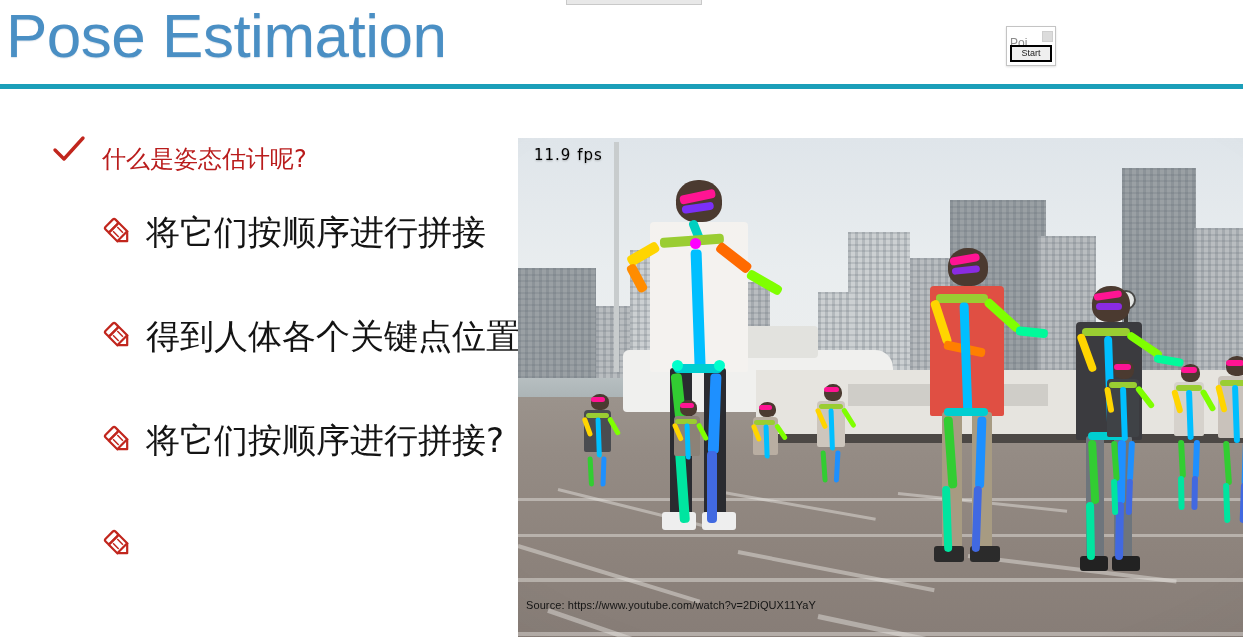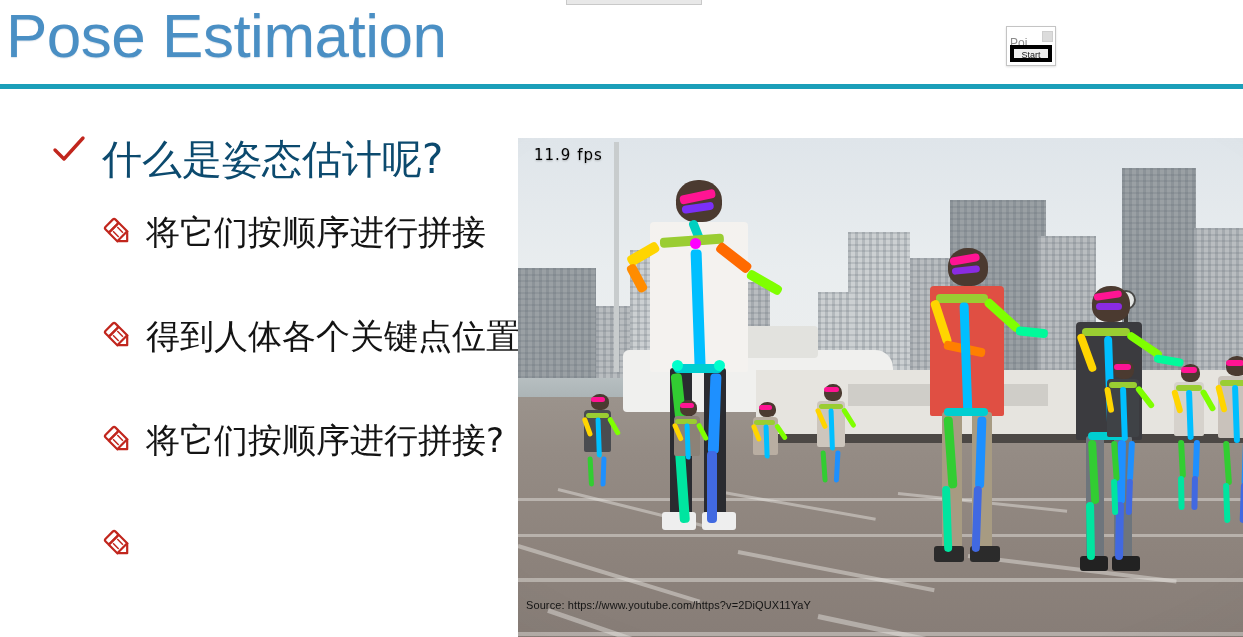--- a/index.html
+++ b/index.html
@@ -87,21 +87,21 @@
     height: 11px;
     background: #dcdcdc;
     border: 1px solid #cfcfcf;
     box-sizing: border-box;
   }
   .ctrl-start {
     width: 42px;
     height: 17px;
     margin-top: 1px;
     background: #efefef;
-    border: 4px solid #000000;
+    border: 2px solid #000000;
     box-sizing: border-box;
     font-size: 9px;
     font-family: "Liberation Sans", sans-serif;
     color: #1a1a1a;
     line-height: 13px;
     text-align: center;
     cursor: pointer;
     padding: 0;
   }
 
@@ -112,22 +112,22 @@
     top: 118px;
     width: 460px;
   }
   .bullet-main {
     display: flex;
     align-items: center;
     height: 62px;
     gap: 16px;
   }
   .bullet-main .btext {
-    font-size: 40px;
-    color: #0c4a6e;
+    font-size: 24px;
+    color: #b91c1c;
     font-family: "DejaVu Sans", "Liberation Sans", sans-serif;
     line-height: 40px;
     white-space: nowrap;
     margin-top: 20px;
   }
   .bullet-sub {
     display: flex;
     align-items: center;
     height: 104px;
     gap: 12px;
@@ -545,14 +545,14 @@
       <div class="bone" style="left:18px; top:20px; width:34px; height:5px; background:#00bfff; transform:rotate(88deg);"></div>
       <div class="bone" style="left:5px; top:20px; width:18px; height:5px; background:#ffd500; transform:rotate(68deg);"></div>
       <div class="bone" style="left:28px; top:20px; width:18px; height:5px; background:#7fff00; transform:rotate(56deg);"></div>
     </div>
 
   </div>
 
   <div class="vignette"></div>
 
   <div class="fps">11.9 fps</div>
-  <div class="source">Source: https://www.youtube.com/https?v=2DiQUX11YaY</div>
+  <div class="source">Source: https://www.youtube.com/watch?v=2DiQUX11YaY</div>
 </div>
 
 </body></html>

